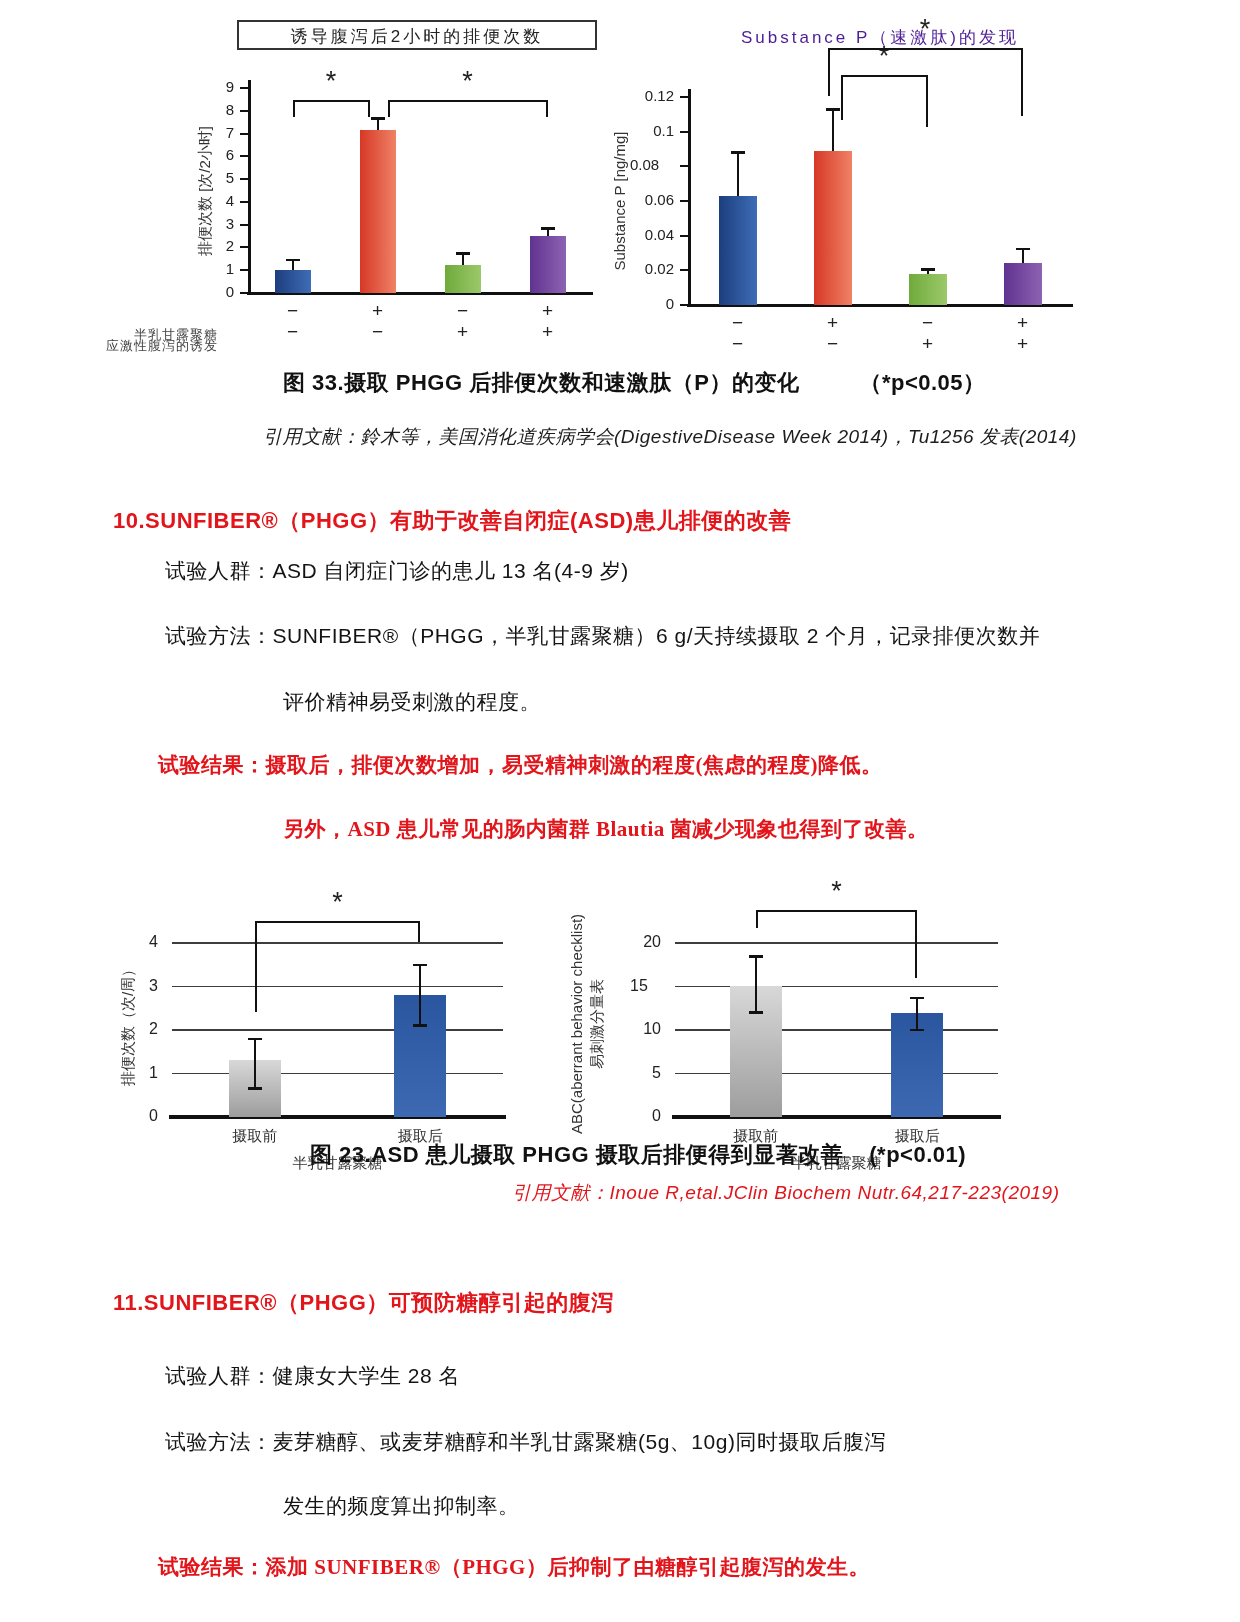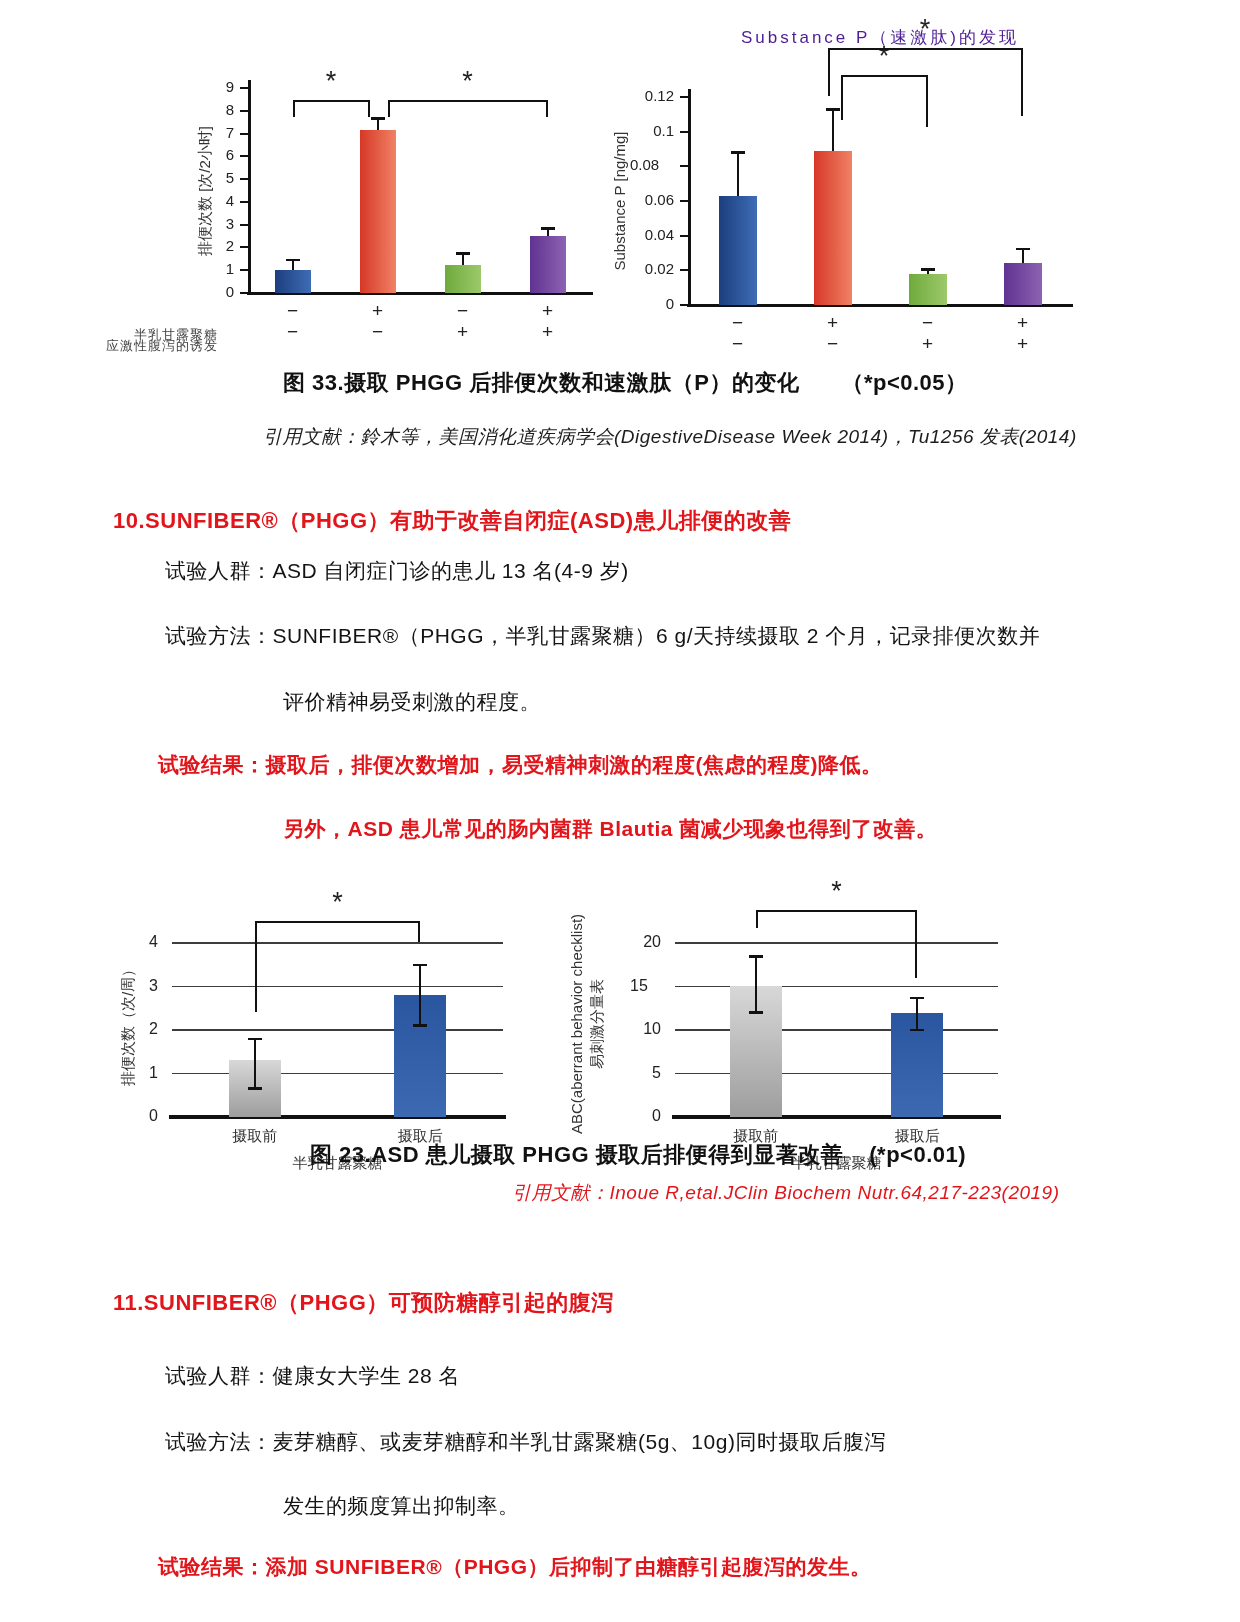--- a/index.html
+++ b/index.html
@@ -9,30 +9,31 @@
     overflow:hidden;
   }
   .abs{position:absolute;box-sizing:border-box;}
   .chart{position:absolute;}
   .txt{position:absolute;white-space:nowrap;}
   .body-line{font-size:21px;letter-spacing:0.5px;}
   .caption{font-size:22px;font-weight:bold;letter-spacing:0.5px;color:#111;}
   .citation{font-size:19px;font-style:italic;letter-spacing:0.5px;color:#1d1d1d;}
   .heading{font-size:22px;font-weight:bold;letter-spacing:0.5px;}
   .red{color:#e2151b;}
-  .red-bold{color:#e2151b;font-weight:bold;}
-  .note-gap{margin-left:42px;}
+  .red-bold{color:#e2151b;font-weight:bold;font-family:Liberation Serif, serif;}
+  .note-gap{margin-left:60px;}
   .note-gap-sm{margin-left:26px;}
 </style>
 </head>
 <body>
 
 <div>
 
   <div class="chart" style="left:95px;top:15px;width:515px;height:345px;">
+      <div class="abs" style="left: 142px; top: 5px; width: 360px; height: 30px; line-height: 30px; text-align: center; font-size: 17px; letter-spacing: 3px; color: rgb(34, 34, 34); border: 2px solid rgb(51, 51, 51);">诱导腹泻后2小时的排便次数</div>
       <div class="abs" style="left: 110px; top: 175.5px; width: 0px; height: 0px;">
         <div class="abs" style="white-space: nowrap; transform: translate(-50%, -50%) rotate(-90deg); font-size: 15px; color: rgb(51, 51, 51); text-align: center; line-height: 1.35;">
           <div>排便次数 [次/2小时]</div>
         </div>
       </div>
       <div class="abs" style="left: 153px; top: 65px; width: 2.5px; height: 213px; background: rgb(17, 17, 17);"></div>
       <div class="abs" style="left: 152px; top: 276.5px; width: 346px; height: 3px; background: rgb(17, 17, 17);"></div>
       <div class="abs" style="left: 95px; top: 268px; width: 46px; text-align: right; font-size: 15px; color: rgb(34, 34, 34); padding-right: 2px;">0</div>
       <div class="abs" style="left: 145px; top: 277px; width: 8px; height: 2px; background: rgb(17, 17, 17);"></div>
       <div class="abs" style="left: 95px; top: 245.222px; width: 46px; text-align: right; font-size: 15px; color: rgb(34, 34, 34); padding-right: 2px;">1</div>

